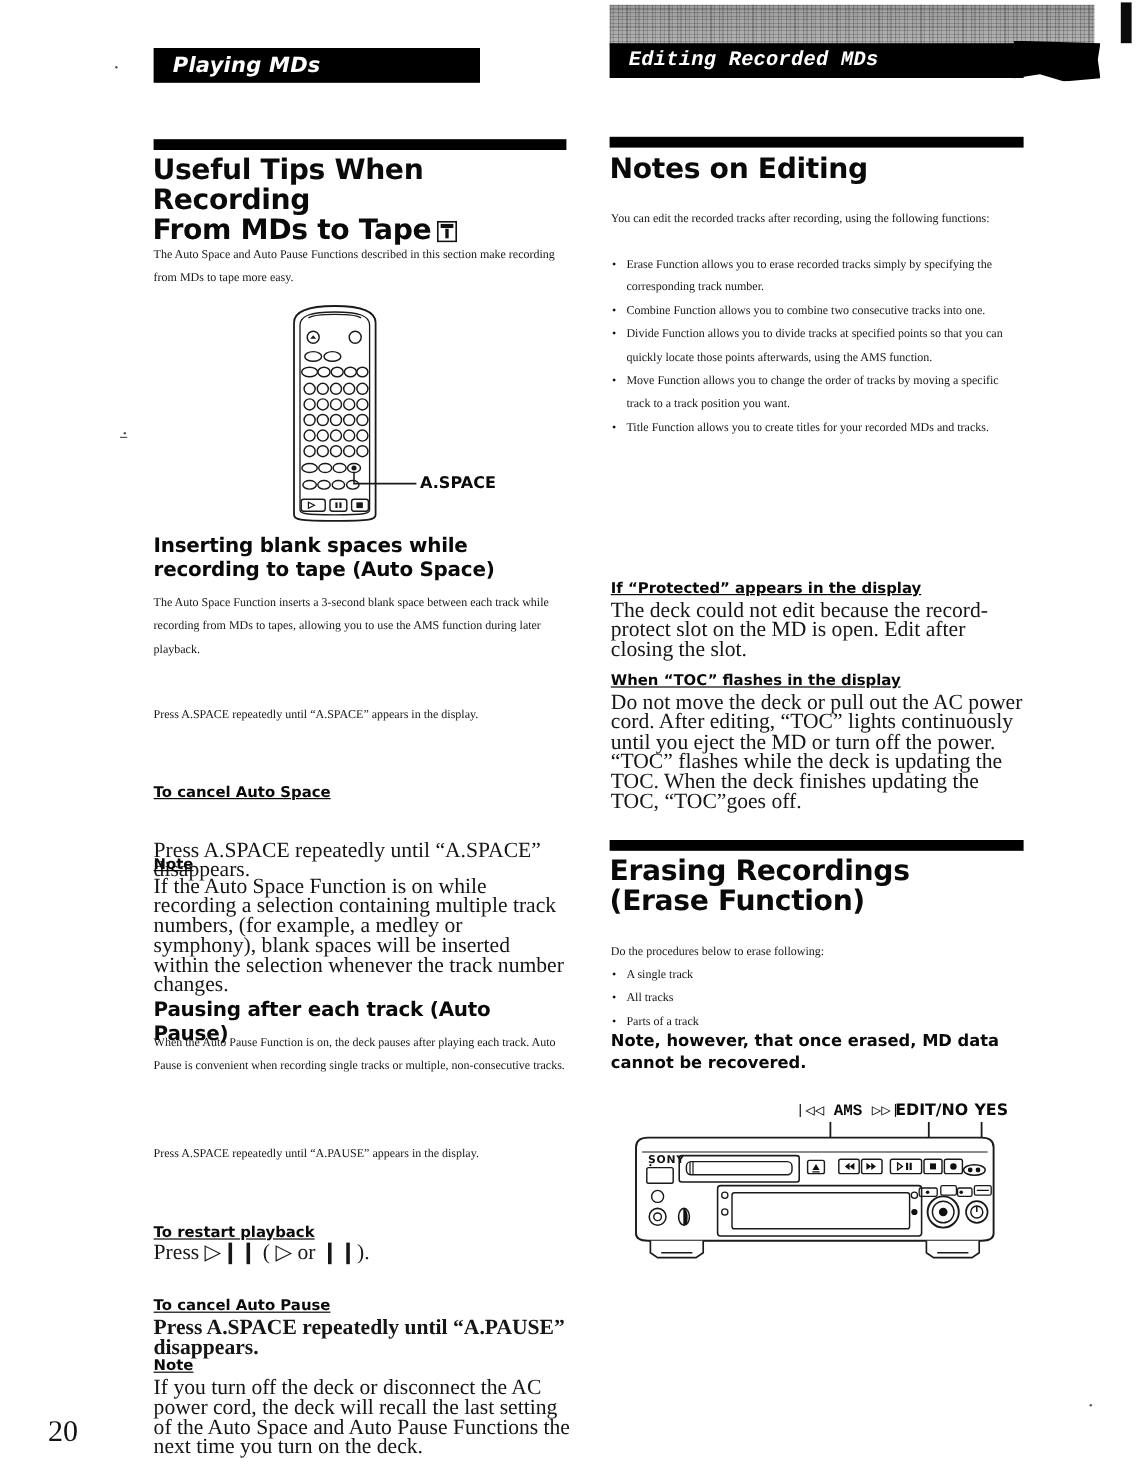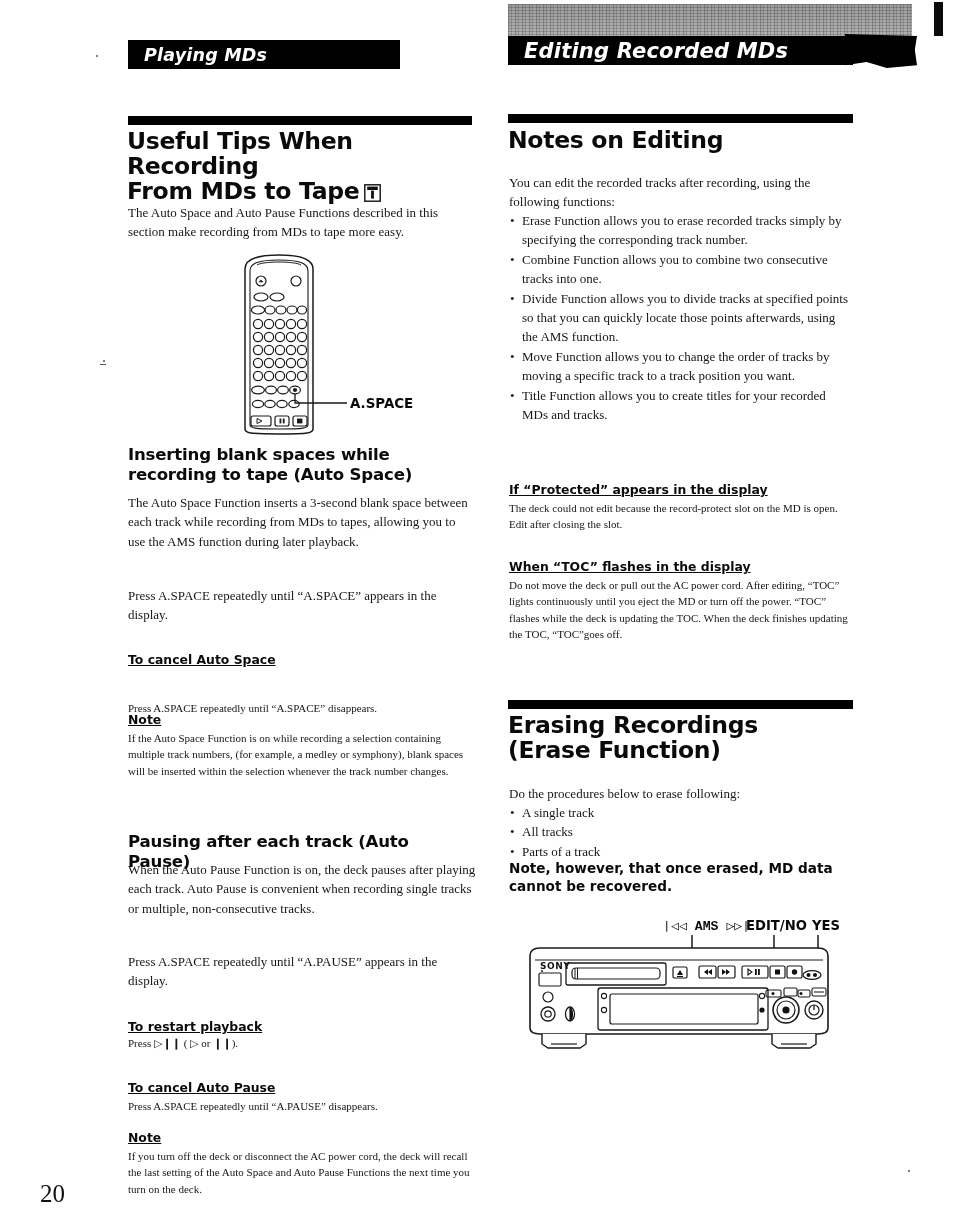--- a/index.html
+++ b/index.html
@@ -22,21 +22,21 @@
     font-family:"DejaVu Sans", sans-serif;
     font-weight:700;
     font-style:italic;
     letter-spacing:.2px;
     display:flex;
     align-items:center;
     padding-left:16px;
     box-sizing:border-box;
   }
   #runhead-left{left:128px;top:40px;width:272px;height:29px;font-size:17.5px;}
-  #runhead-right{left:508px;top:36px;width:345px;height:29px;font-size:21px;}
+  #runhead-right{left:508px;top:36px;width:345px;height:29px;font-size:17px;font-family:Liberation Mono, monospace;}
 
   
   .scan-texture{
     position:absolute;left:508px;top:4px;width:404px;height:34px;
     background:
       repeating-linear-gradient(90deg, rgba(0,0,0,.30) 0 1px, rgba(0,0,0,.05) 1px 3px, rgba(0,0,0,.22) 3px 4px, rgba(0,0,0,.02) 4px 7px),
       repeating-linear-gradient(0deg, rgba(0,0,0,.26) 0 1px, rgba(0,0,0,.04) 1px 3px),
       linear-gradient(180deg, rgba(0,0,0,.42), rgba(0,0,0,.30));
     opacity:.85;
   }
@@ -75,21 +75,21 @@
     width:17px;height:18px;
     vertical-align:-3px;
     margin-left:5px;
     position:relative;
   }
 
   
   .body{
     position:absolute;
     font-family:"Liberation Serif", serif;
-    font-size:13px;
+    font-size:10px;
     line-height:19.4px;
     color:#161616;
     text-align:left;
   }
   .bold-sans{
     font-family:"DejaVu Sans", sans-serif;
     font-weight:700;
     font-size:13.4px;
     line-height:17px;
     color:#0a0a0a;
@@ -108,21 +108,21 @@
     font-family:"DejaVu Sans", sans-serif;
     font-weight:700;
     font-size:12.4px;
     line-height:15px;
     color:#0a0a0a;
     text-decoration:underline;
   }
   .small-body{
     position:absolute;
     font-family:"Liberation Serif", serif;
-    font-size:11px;
+    font-size:18px;
     line-height:16.4px;
     color:#161616;
   }
   ul.blist{margin:0;padding:0;list-style:none;}
   ul.blist li{
     position:relative;
     padding-left:13px;
     margin:0;
   }
   ul.blist li:before{
@@ -259,21 +259,21 @@
   <div class="sub-head" style="left:128px;top:832px;width:348px;">Pausing after each track (Auto Pause)</div>
   <div class="body" style="left:128px;top:860px;width:348px;">When the Auto Pause Function is on, the deck pauses after playing each track.  Auto Pause is convenient when recording single tracks or multiple, non-consecutive tracks.</div>
   <div class="body" style="left:128px;top:952px;width:348px;">Press A.SPACE repeatedly until “A.PAUSE” appears in the display.</div>
 
   <div class="small-head" style="left:128px;top:1019px;">To restart playback</div>
   <div class="small-body" style="left:128px;top:1035px;width:348px;">
     <span>Press </span><span>▷❙❙</span><span> ( </span><span>▷</span><span> or </span><span>❙❙</span><span>).</span>
   </div>
 
   <div class="small-head" style="left:128px;top:1080px;">To cancel Auto Pause</div>
-  <div class="small-body" style="left:128px;top:1098px;width:348px;">Press A.SPACE repeatedly until “A.PAUSE” disappears.</div>
+  <div class="small-body" style="left:128px;top:1098px;width:348px;font-weight:bold;">Press A.SPACE repeatedly until “A.PAUSE” disappears.</div>
 
   <div class="small-head" style="left:128px;top:1130px;">Note</div>
   <div class="small-body" style="left:128px;top:1148px;width:348px;">If you turn off the deck or disconnect the AC power cord, the deck will recall the last setting of the Auto Space and Auto Pause Functions the next time you turn on the deck.</div>
 
   <div id="page-number">20</div>
 
   <div class="sec-rule" id="rule-right"></div>
   <div class="sec-title" id="title-right">Notes on Editing</div>
 
   <div class="body" style="left:509px;top:173px;width:344px;">You can edit the recorded tracks after recording, using the following functions:</div>

